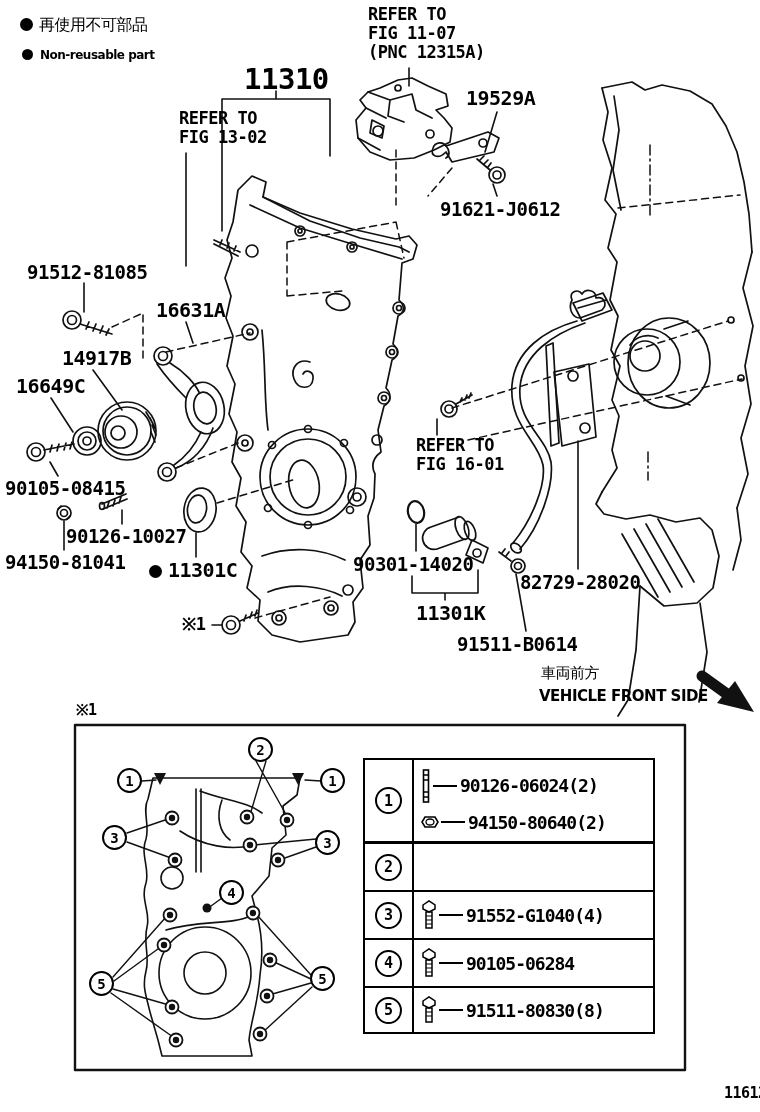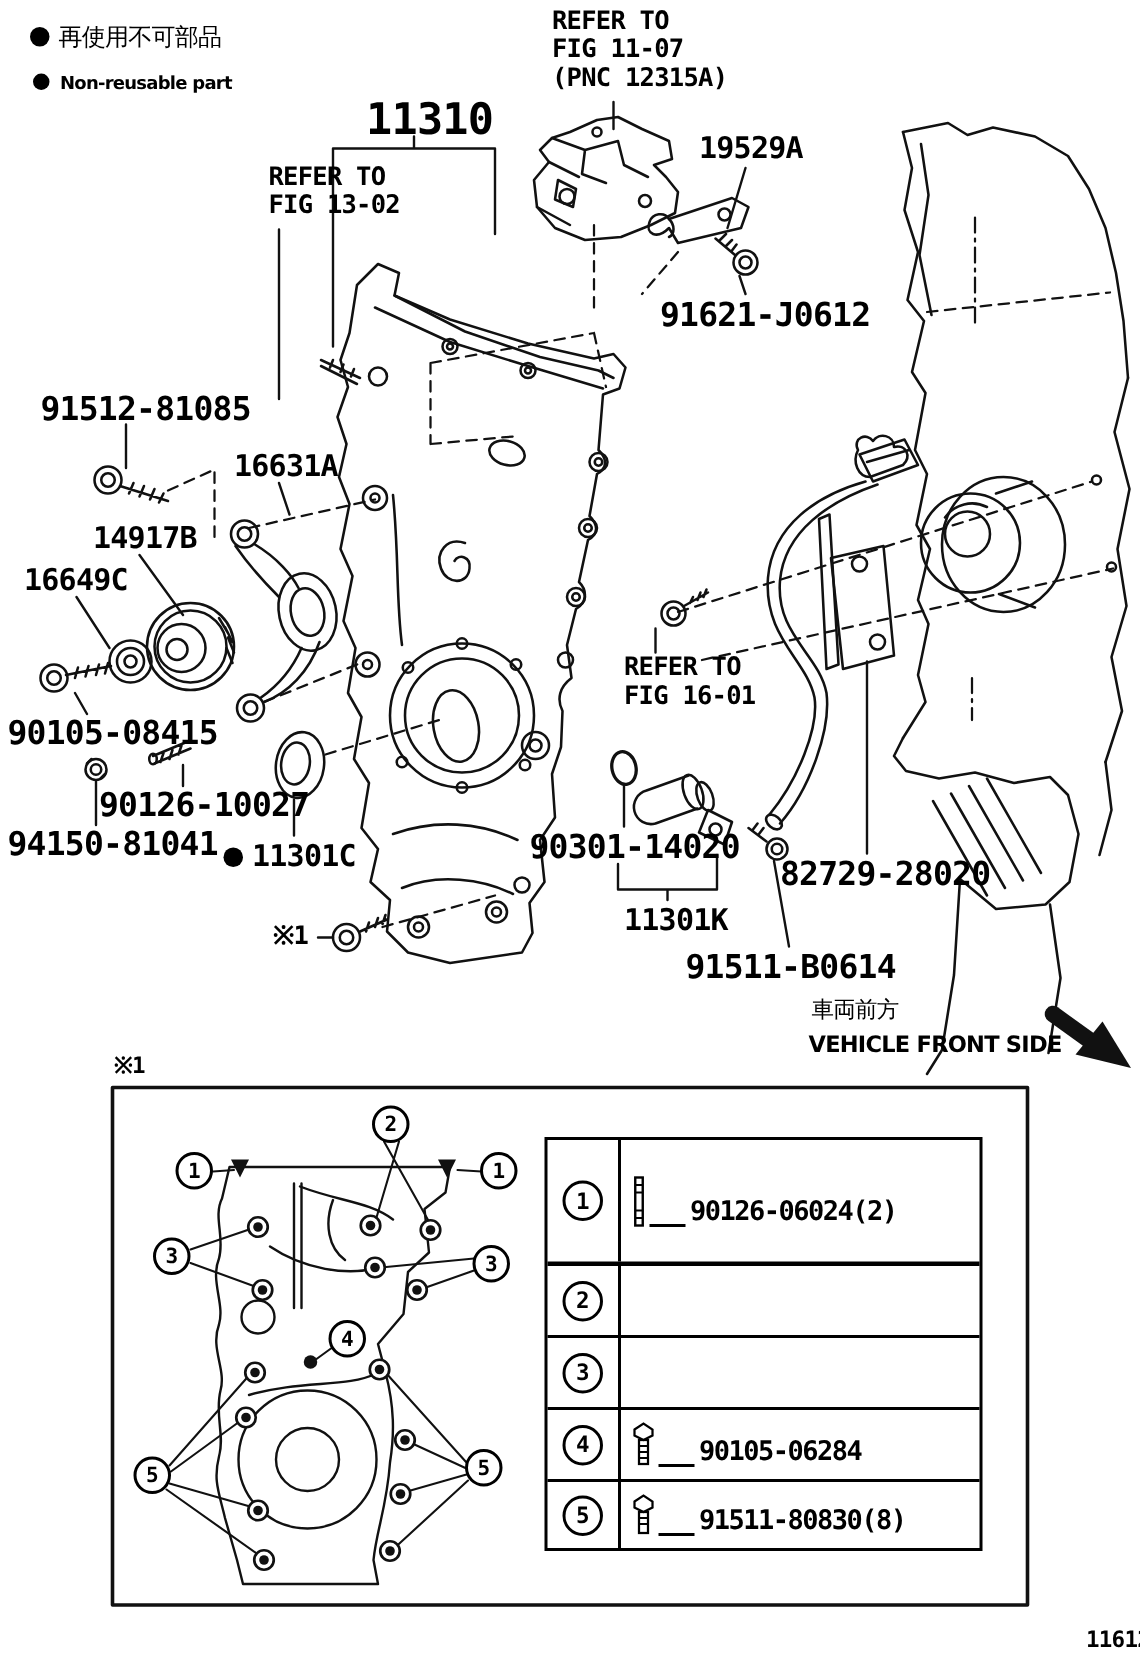--- a/index.html
+++ b/index.html
@@ -1,21 +1,21 @@
 <!DOCTYPE html>
 <html><head>
 <meta charset="utf-8">
 <style>
   html,body{margin:0;padding:0}
   body{width:760px;height:1112px;position:relative;background:#fff;color:#000;
        font-family:"DejaVu Sans Mono",monospace;overflow:hidden}
   #art{position:absolute;left:0;top:0;z-index:1}
   .lbl{position:absolute;font-weight:bold;white-space:nowrap;line-height:1.12;
        letter-spacing:-0.5px;z-index:2}
-  .pn{font-size:22px}
+  .pn{font-size:19px}
   .pn-m{font-size:20px}
   .big{font-size:29px}
   .ref{font-size:17px}
   .small{font-size:15px}
   .jp{font-family:"DejaVu Sans","Liberation Sans",sans-serif;font-weight:normal}
   .en{font-family:"DejaVu Sans","Liberation Sans",sans-serif;font-weight:bold}
   .dot{display:inline-block;width:13px;height:13px;border-radius:50%;background:#000;
        vertical-align:-1px;margin-right:6px}
   .dot.sm{width:11px;height:11px;margin-right:7px}
   .callout{position:absolute;box-sizing:border-box;width:25px;height:25px;border:2px solid #000;
@@ -25,21 +25,21 @@
   .htable{position:absolute;left:363px;top:758px;width:292px;box-sizing:border-box;
        border:2.5px solid #000;background:#fff;z-index:3}
   .trow{display:flex;border-bottom:2px solid #000;box-sizing:border-box}
   .trow.thick{border-bottom:3px solid #000}
   .trow:last-child{border-bottom:none}
   .tnum{width:49px;border-right:2px solid #000;display:flex;align-items:center;
        justify-content:center;box-sizing:border-box}
   .tbadge{box-sizing:border-box;width:27px;height:27px;border:2px solid #000;border-radius:50%;
        display:flex;align-items:center;justify-content:center;font-size:15px;font-weight:bold}
   .titems{flex:1;display:flex;flex-direction:column;justify-content:center;gap:9px;padding-left:7px}
-  .titem{display:flex;align-items:flex-end}
+  .titem{display:flex;align-items:center}
   .tdash{width:24px;border-top:2.5px solid #000;margin:0 3px 0 2px}
   .tpart{font-size:18px;font-weight:bold;letter-spacing:-1px}
   .r1{height:84px}.r2{height:48px}.r3{height:48px}.r4{height:48px}.r5{height:44px}
 </style>
 </head>
 <body>
 
 <svg id="art" width="760" height="1112" viewBox="0 0 760 1112" fill="none" stroke="#111" stroke-width="1.7" stroke-linecap="round" stroke-linejoin="round">
 
   <g>
@@ -350,31 +350,50 @@
       </div>
     <div class="titems">
       <div class="titem">
         <svg width="10" height="34" viewBox="0 0 10 34">
             <rect x="2.5" y="1" width="5" height="32" fill="none" stroke="#000" stroke-width="1.6"></rect>
             <path d="M2.5,6 H7.5 M2.5,11 H7.5 M2.5,23 H7.5 M2.5,28 H7.5" stroke="#000" stroke-width="1.3"></path>
           </svg>
         <span class="tdash"></span>
         <span class="tpart">90126-06024(2)</span>
       </div>
+      <div class="titem">
+        <svg width="18" height="14" viewBox="0 0 18 14">
+            <path d="M4,2 H14 L17,7 L14,12 H4 L1,7 Z" fill="none" stroke="#000" stroke-width="1.6"></path>
+            <ellipse cx="9" cy="7" rx="4" ry="3" fill="none" stroke="#000" stroke-width="1.3"></ellipse>
+          </svg>
+        <span class="tdash"></span>
+        <span class="tpart">94150-80640(2)</span>
+      </div>
     </div>
   </div>
   <div class="trow r2">
     <div class="tnum">
         <span class="tbadge">2</span>
       </div>
   </div>
   <div class="trow r3">
     <div class="tnum">
         <span class="tbadge">3</span>
       </div>
+    <div class="titems">
+      <div class="titem">
+        <svg width="16" height="30" viewBox="0 0 16 30">
+            <path d="M2,5 L8,1 L14,5 L14,9 L8,12 L2,9 Z" fill="none" stroke="#000" stroke-width="1.5"></path>
+            <rect x="5" y="12" width="6" height="16" fill="none" stroke="#000" stroke-width="1.5"></rect>
+            <path d="M5,16 H11 M5,20 H11 M5,24 H11" stroke="#000" stroke-width="1.2"></path>
+          </svg>
+        <span class="tdash"></span>
+        <span class="tpart">91552-G1040(4)</span>
+      </div>
+    </div>
   </div>
   <div class="trow r4">
     <div class="tnum">
         <span class="tbadge">4</span>
       </div>
     <div class="titems">
       <div class="titem">
         <svg width="16" height="30" viewBox="0 0 16 30">
             <path d="M2,5 L8,1 L14,5 L14,9 L8,12 L2,9 Z" fill="none" stroke="#000" stroke-width="1.5"></path>
             <rect x="5" y="12" width="6" height="16" fill="none" stroke="#000" stroke-width="1.5"></rect>

